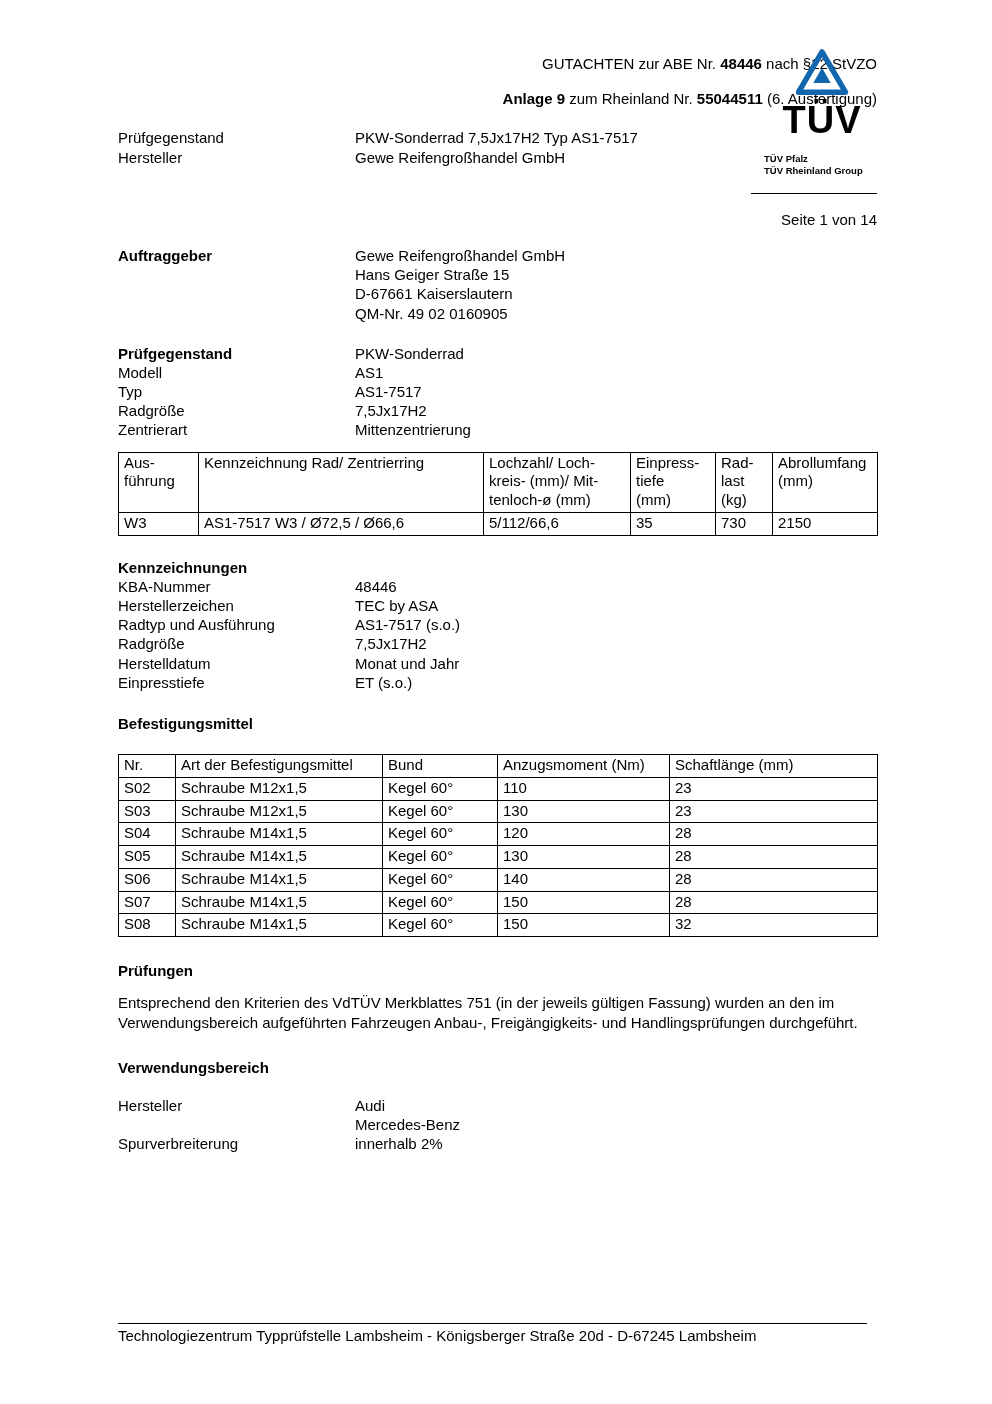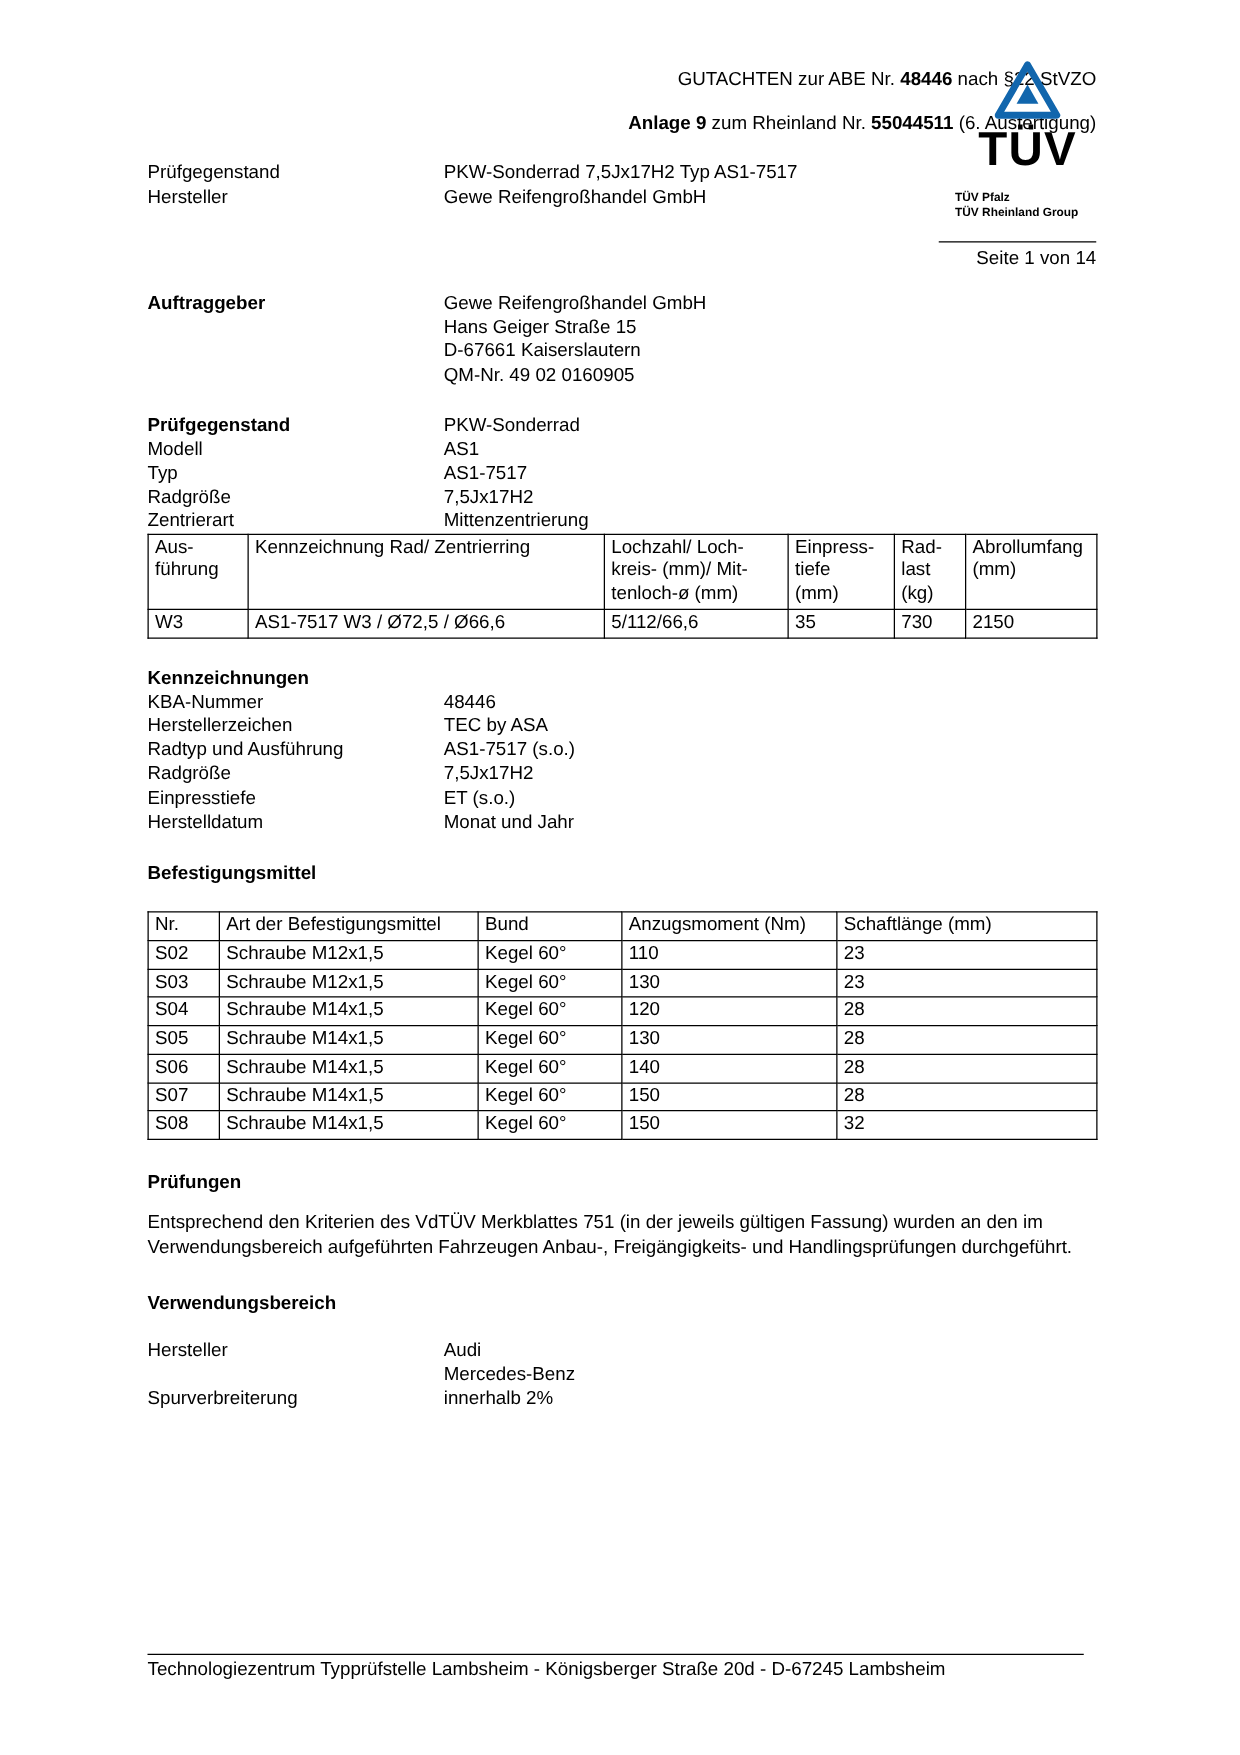--- a/index.html
+++ b/index.html
@@ -29,34 +29,34 @@
   .logo-brand {
     font-size: 38px; font-weight: bold; line-height: 1;
     text-align: center; letter-spacing: 1px; margin-top: 5px;
   }
   .logo-sub { margin-top: 14px; font-size: 9.5px; font-weight: bold; line-height: 1.3; text-align: left; }
 
   .page-indicator {
     margin-top: 26px; margin-left: auto;
     width: 126px;
     border-top: 1px solid #000;
-    padding-top: 3px;
+    padding-top: 16px;
     text-align: right;
   }
   .auftraggeber { margin-top: 17px; }
   .pruefgegenstand-block { margin-top: 21px; }
 
   table { border-collapse: collapse; width: 759px; font-size: 15px; table-layout: fixed; }
   th, td {
     border: 1px solid #000;
     text-align: left; font-weight: normal; vertical-align: top;
     padding: 1px 5px 2px 5px; line-height: 1.25;
     overflow: hidden;
   }
-  .wheel-table { margin-top: 0; padding-left: 43px; }
+  .wheel-table { margin-top: 12px; padding-left: 43px; }
   .wheel-table th { white-space: pre-line; }
   .fastener-table { margin-top: 21px; }
 
   .section-heading { font-weight: bold; }
   .kennzeichnungen-heading { margin-top: 22px; }
   .kennzeichnungen-rows { margin-top: 0px; }
   .befestigung-heading { margin-top: 22px; }
   .pruefungen-heading { margin-top: 24px; }
   .pruefungen-text { margin-top: 13px; }
   .verwendung-heading { margin-top: 26px; }
@@ -185,26 +185,26 @@
     </div>
     <div class="pair">
       <span class="pair-label">Radtyp und Ausführung</span>
       <span>AS1-7517 (s.o.)</span>
     </div>
     <div class="pair">
       <span class="pair-label">Radgröße</span>
       <span>7,5Jx17H2</span>
     </div>
     <div class="pair">
+      <span class="pair-label">Herstelldatum</span>
+      <span>Monat und Jahr</span>
+    </div>
+    <div class="pair">
       <span class="pair-label">Einpresstiefe</span>
       <span>ET (s.o.)</span>
-    </div>
-    <div class="pair">
-      <span class="pair-label">Herstelldatum</span>
-      <span>Monat und Jahr</span>
     </div>
   </div>
 
   <div class="section-heading befestigung-heading">Befestigungsmittel</div>
 
   <table class="fastener-table">
     <colgroup>
       <col style="width:57px">
         <col style="width:207px">
         <col style="width:115px">

